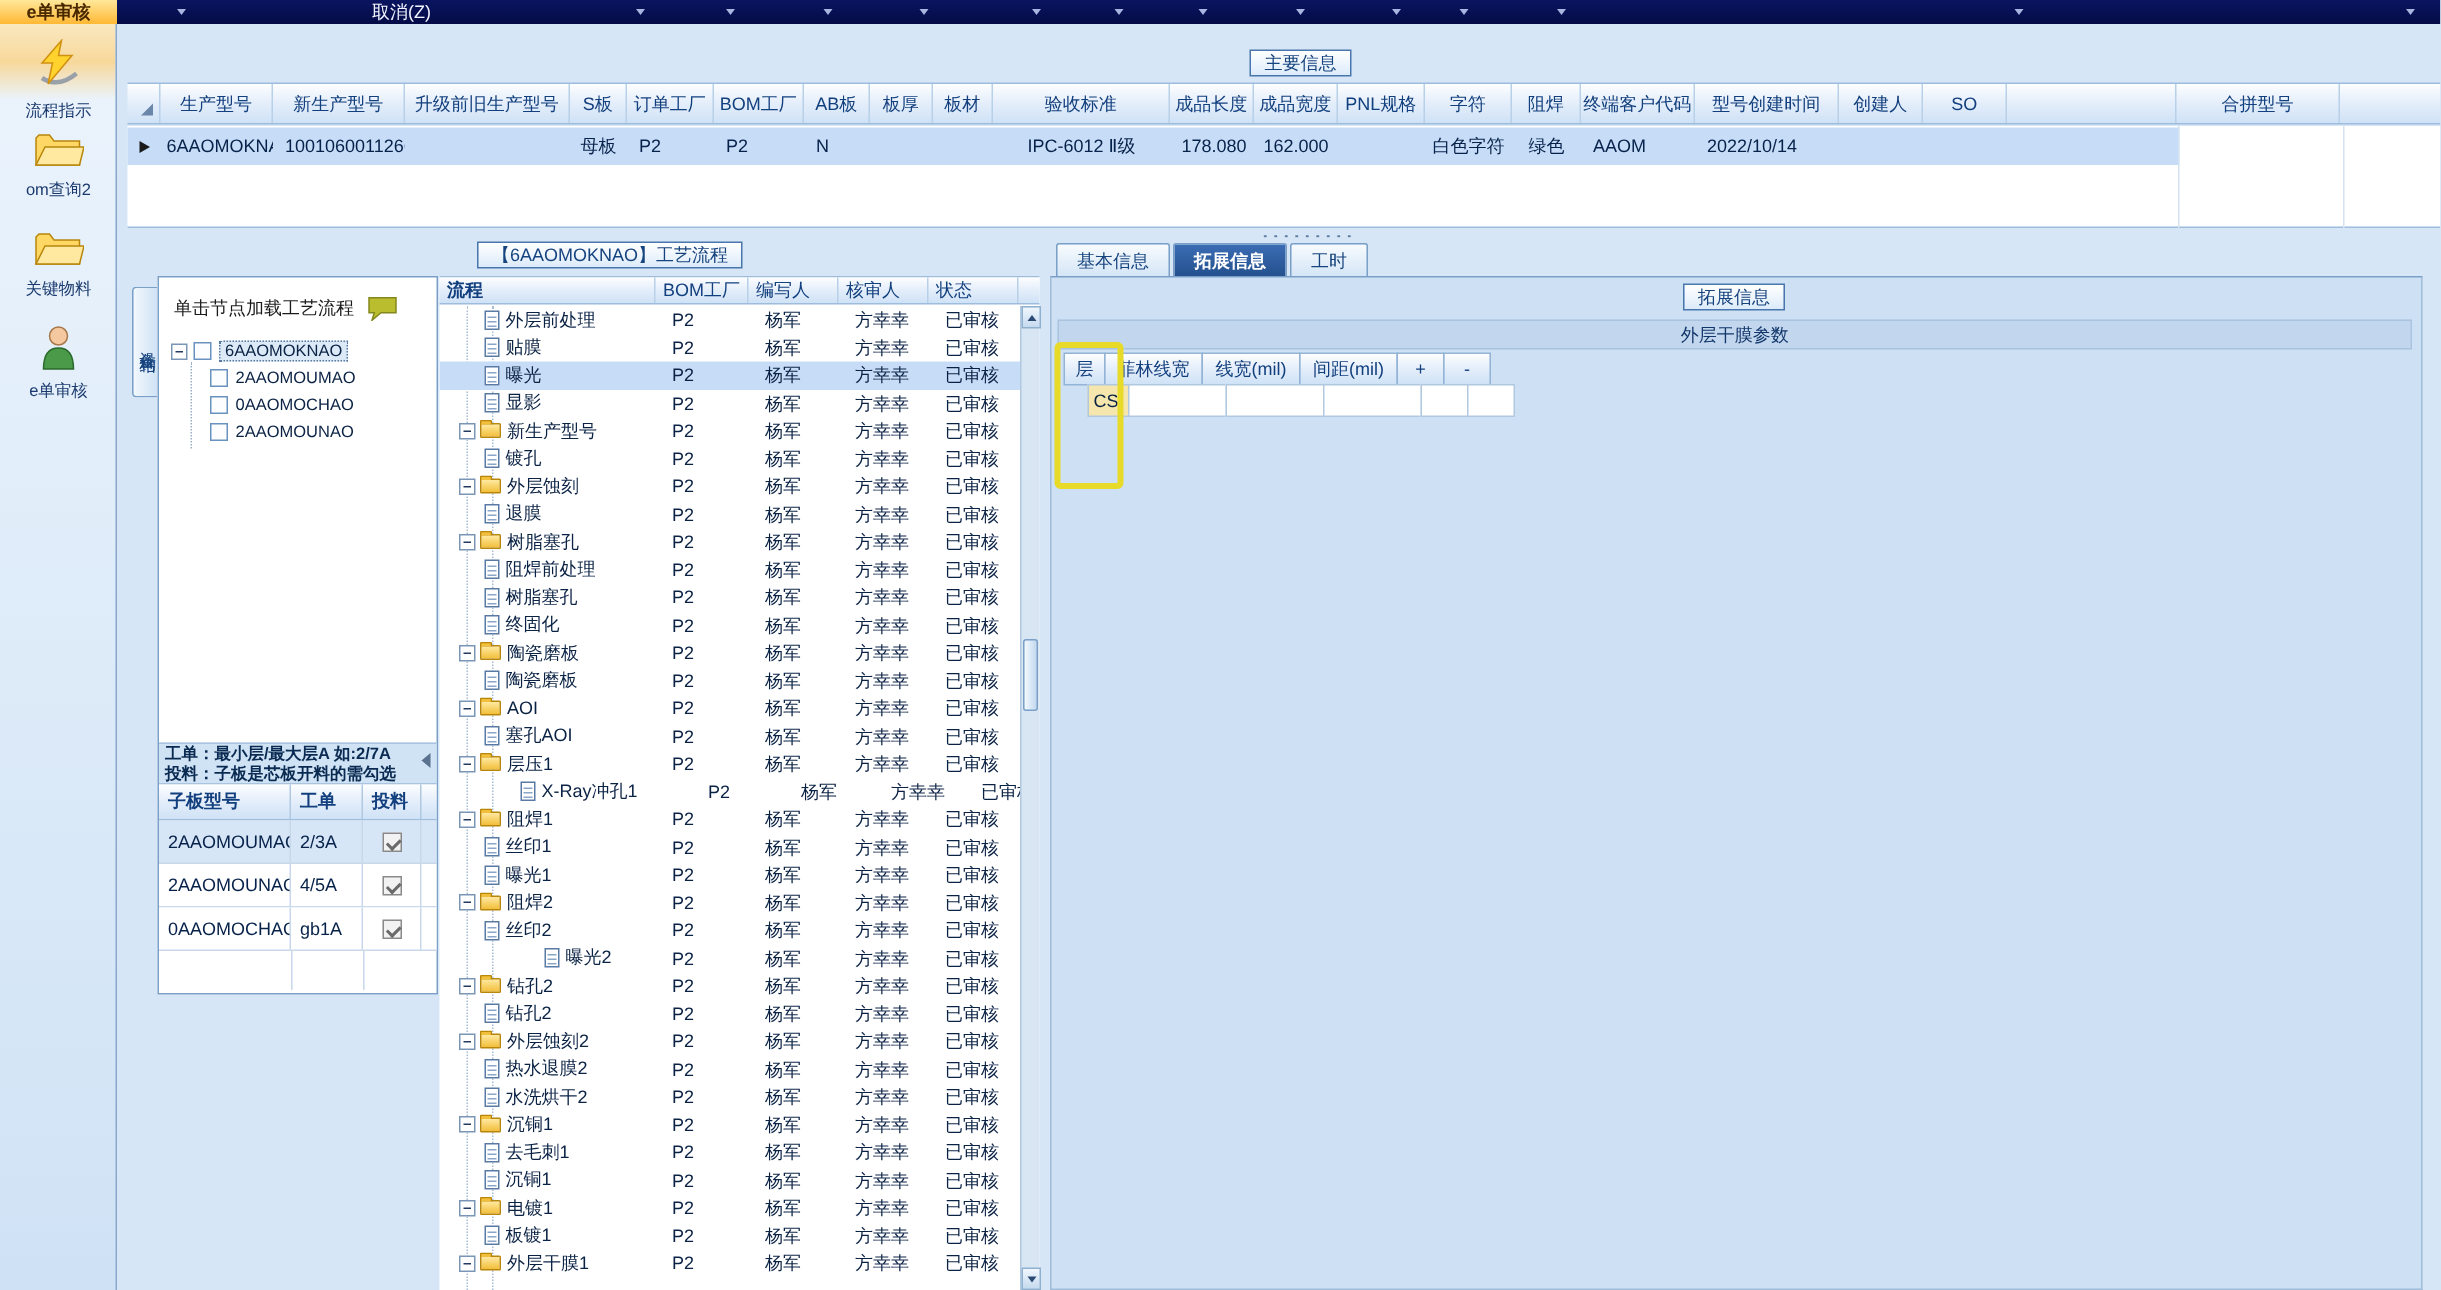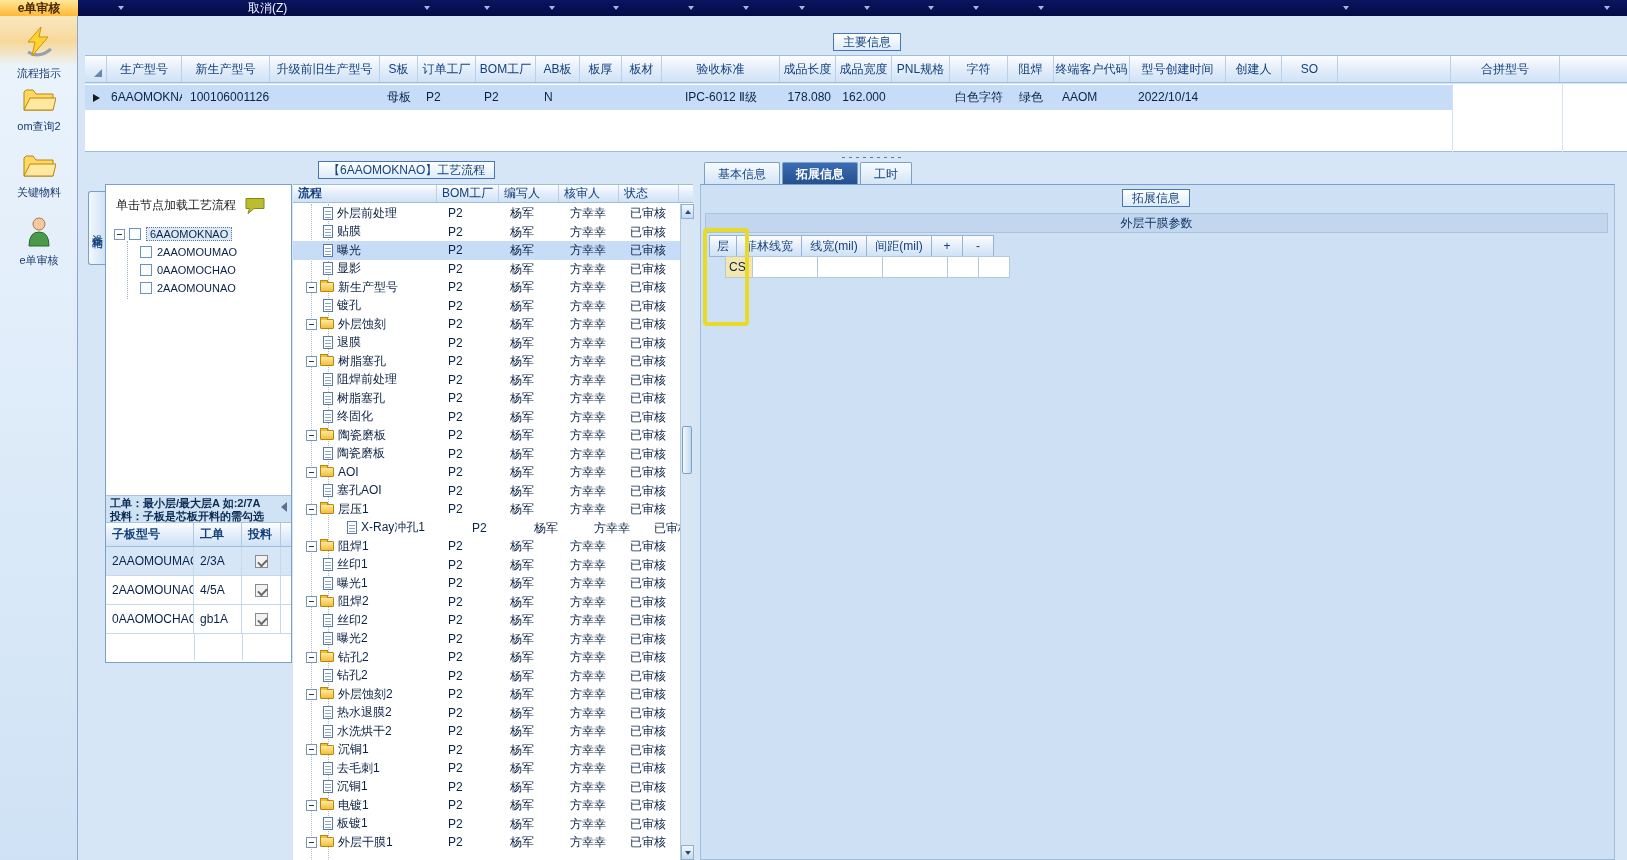--- a/index.html
+++ b/index.html
@@ -562,21 +562,21 @@
             <div class="leaf-pad"></div>
             <div class="page-ico"></div>
             <div class="p-name">丝印2</div>
           </div>
           <div class="p-cell" style="width: 62px;">P2</div>
           <div class="p-cell" style="width: 60px;">杨军</div>
           <div class="p-cell" style="width: 60px;">方幸幸</div>
           <div class="p-cell" style="width: 60px;">已审核</div>
         </div>
         <div class="p-row">
-          <div class="p-tree" style="width: 145px;">
+          <div class="p-tree" style="width: 145px; padding-left: 40px;">
             <div class="leaf-pad"></div>
             <div class="page-ico"></div>
             <div class="p-name">曝光2</div>
           </div>
           <div class="p-cell" style="width: 62px;">P2</div>
           <div class="p-cell" style="width: 60px;">杨军</div>
           <div class="p-cell" style="width: 60px;">方幸幸</div>
           <div class="p-cell" style="width: 60px;">已审核</div>
         </div>
         <div class="p-row">

